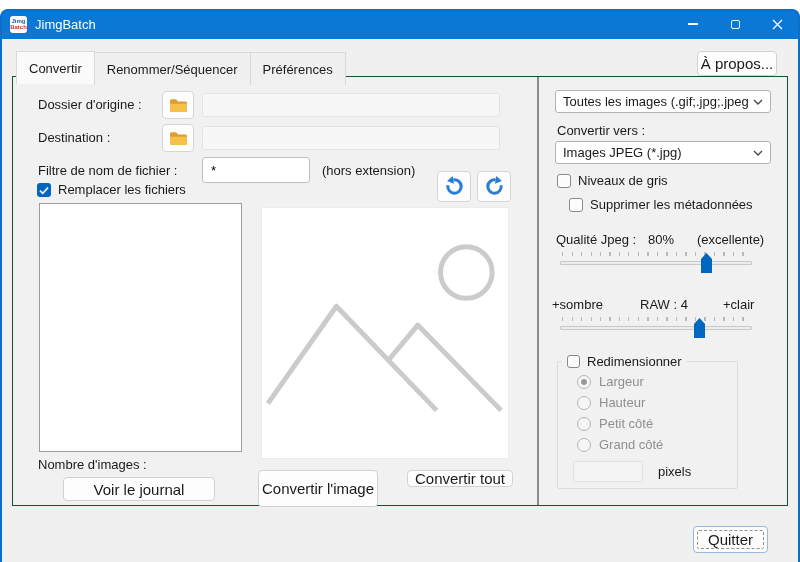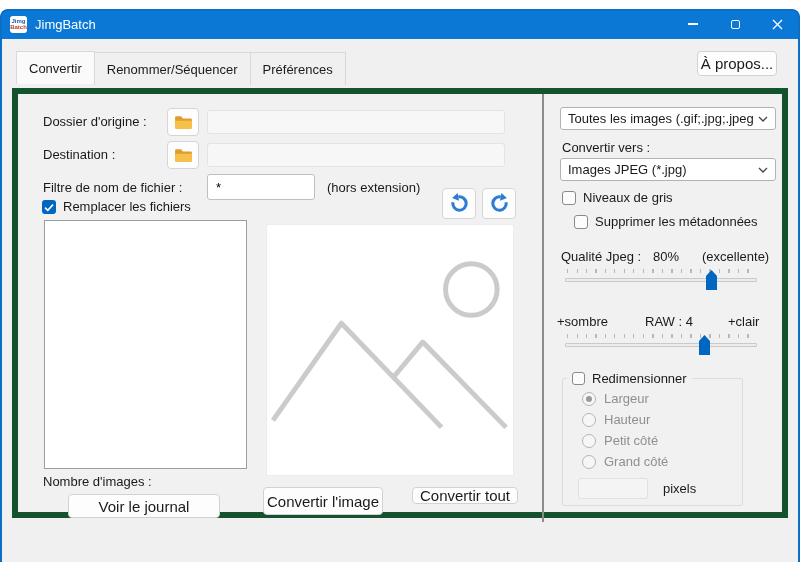--- a/index.html
+++ b/index.html
@@ -27,22 +27,22 @@
   .tabs{position:absolute;left:16px;top:42px;display:flex;z-index:5;}
   .tab{padding:16px 12px;display:flex;align-items:center;background:#f0f0f0;
     border:1px solid #d9d9d9;border-bottom:none;height:24px;margin-top:1px;margin-left:-1px;white-space:nowrap;}
   .tab.active{background:#fafafa;height:26px;margin-top:0;margin-left:0;z-index:6;}
 
   .btn{background:#fdfdfd;border:1px solid #d2d2d2;border-radius:4px;display:flex;
     align-items:center;justify-content:center;color:#1a1a1a;font-size:15px;white-space:nowrap;}
   .about{position:absolute;left:697px;top:42px;width:80px;height:25px;}
 
   
-  .tabpage{position:absolute;left:12px;top:79px;width:776px;height:430px;
-    border:6px solid #14532d;background:#f1f1f1;}
+  .tabpage{position:absolute;left:12px;top:67px;width:776px;height:430px;
+    border:1px solid #14532d;background:#f1f1f1;}
   .lab{position:absolute;white-space:nowrap;line-height:16px;}
   .divider{position:absolute;left:524px;top:0;width:2px;height:428px;background:#8c8c8c;}
 
   .folder-btn{position:absolute;width:32px;height:28px;background:#fdfdfd;border:1px solid #d5d5d5;
     border-radius:4px;display:flex;align-items:center;justify-content:center;}
   .dis-field{position:absolute;background:#f7f7f7;border:1px solid #e3e3e3;border-radius:3px;}
   .text-input{position:absolute;border:1px solid #bfbfbf;border-radius:3px;background:#fff;
     font-family:"Liberation Sans",sans-serif;font-size:13px;padding:0 8px;outline:none;}
 
   .cbrow{position:absolute;display:flex;align-items:center;gap:7px;white-space:nowrap;line-height:16px;}
@@ -174,21 +174,21 @@
         <polyline points="6,197 75,99 176,204" fill="none" stroke="#cbcbcb" stroke-width="5" stroke-linejoin="round"></polyline>
         <polyline points="127,154 157,118 241,204" fill="none" stroke="#cbcbcb" stroke-width="5" stroke-linejoin="round"></polyline>
       </svg>
     </div>
 
     <div class="lab" style="left:25px;top:380px;">
       <span>Nombre d'images :</span>
       <span></span>
     </div>
     <div class="btn" style="position:absolute;left:50px;top:400px;width:152px;height:24px;">Voir le journal</div>
-    <div class="btn" style="position:absolute;left:245px;top:393px;width:120px;height:28px;">Convertir l'image</div>
+    <div class="btn" style="position:absolute;left:245px;top:393px;width:120px;height:37px;">Convertir l'image</div>
     <div class="btn" style="position:absolute;left:394px;top:393px;width:106px;height:17px;">Convertir tout</div>
 
     <div class="divider"></div>
 
     <div class="dd" style="left:542px;top:13px;">
       <span class="txt">Toutes les images (.gif;.jpg;.jpeg;.jpe</span>
       <svg width="10" height="6" viewBox="0 0 10 6" style="flex:none;">
         <polyline points="1,1 5,5 9,1" fill="none" stroke="#454545" stroke-width="1.3"></polyline>
       </svg>
     </div>
@@ -243,15 +243,19 @@
       <span>Petit côté</span>
     </div>
     <div class="radiorow" style="left:564px;top:360px;">
       <span class="radio"></span>
       <span>Grand côté</span>
     </div>
     <input class="pix-input" disabled="" value="" style="">
     <div class="lab" style="left:645px;top:387px;">pixels</div>
   </div>
 
+  <div class="btn quit">
+    <span>Quitter</span>
+    <span class="ring"></span>
+  </div>
 
   <div class="frame"></div>
 </div>
 
 </body></html>

